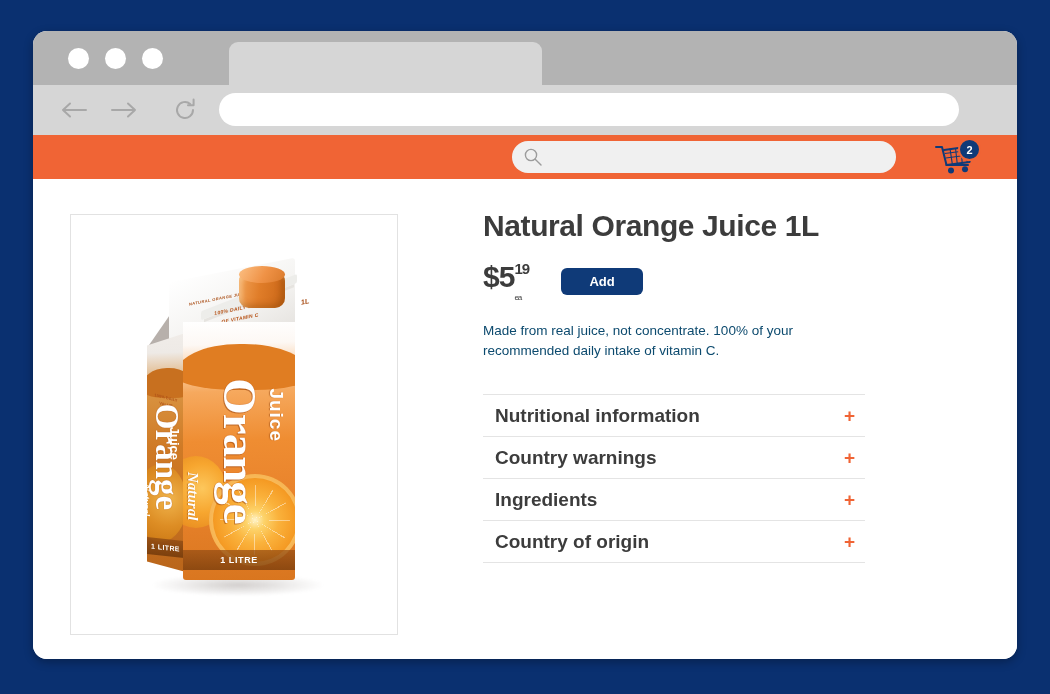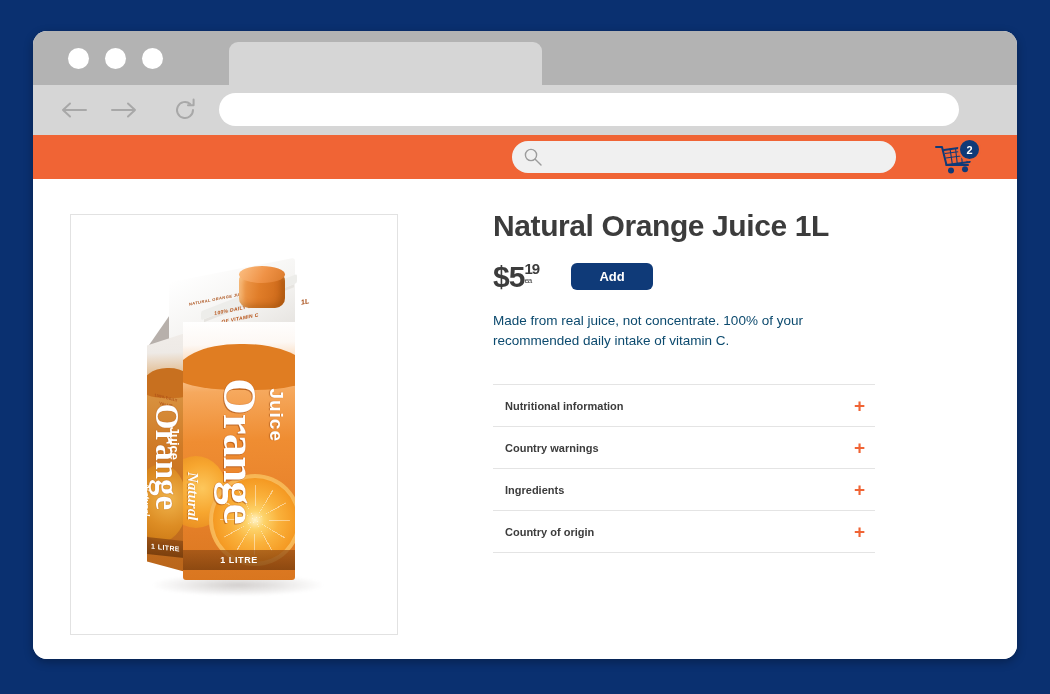--- a/index.html
+++ b/index.html
@@ -440,21 +440,21 @@
   .litre-band-side span {
     font-size: 7px;
     font-weight: bold;
     color: #ffffff;
     letter-spacing: 0.4px;
   }
 
   
   .details {
     position: absolute;
-    left: 460px;
+    left: 450px;
     top: 30px;
     width: 390px;
   }
   .product-title {
     margin: 0;
     font-size: 30px;
     font-weight: bold;
     color: #3c3c3c;
     letter-spacing: -0.4px;
     line-height: 1.15;
@@ -482,21 +482,21 @@
   }
   .price-cents {
     font-size: 15px;
     font-weight: bold;
     line-height: 1;
   }
   .price-unit {
     font-size: 8px;
     font-weight: normal;
     line-height: 1;
-    margin-top: 1px;
+    margin-top: 18px;
   }
   .add-button {
     margin-left: 32px;
     width: 82px;
     height: 27px;
     border: 0;
     border-radius: 6px;
     background: #0f3a78;
     color: #ffffff;
     font-family: "Liberation Sans", sans-serif;
@@ -520,21 +520,21 @@
     height: 42px;
     display: flex;
     align-items: center;
     justify-content: space-between;
     border-bottom: 1px solid #e4e4e4;
     cursor: pointer;
     padding: 0 6px 0 12px;
     box-sizing: border-box;
   }
   .accordion-label {
-    font-size: 11px;
+    font-size: 19px;
     font-weight: bold;
     color: #3c3c3c;
   }
   .accordion-plus {
     color: #f06435;
     font-size: 19px;
     font-weight: bold;
     line-height: 1;
     padding-right: 4px;
   }

